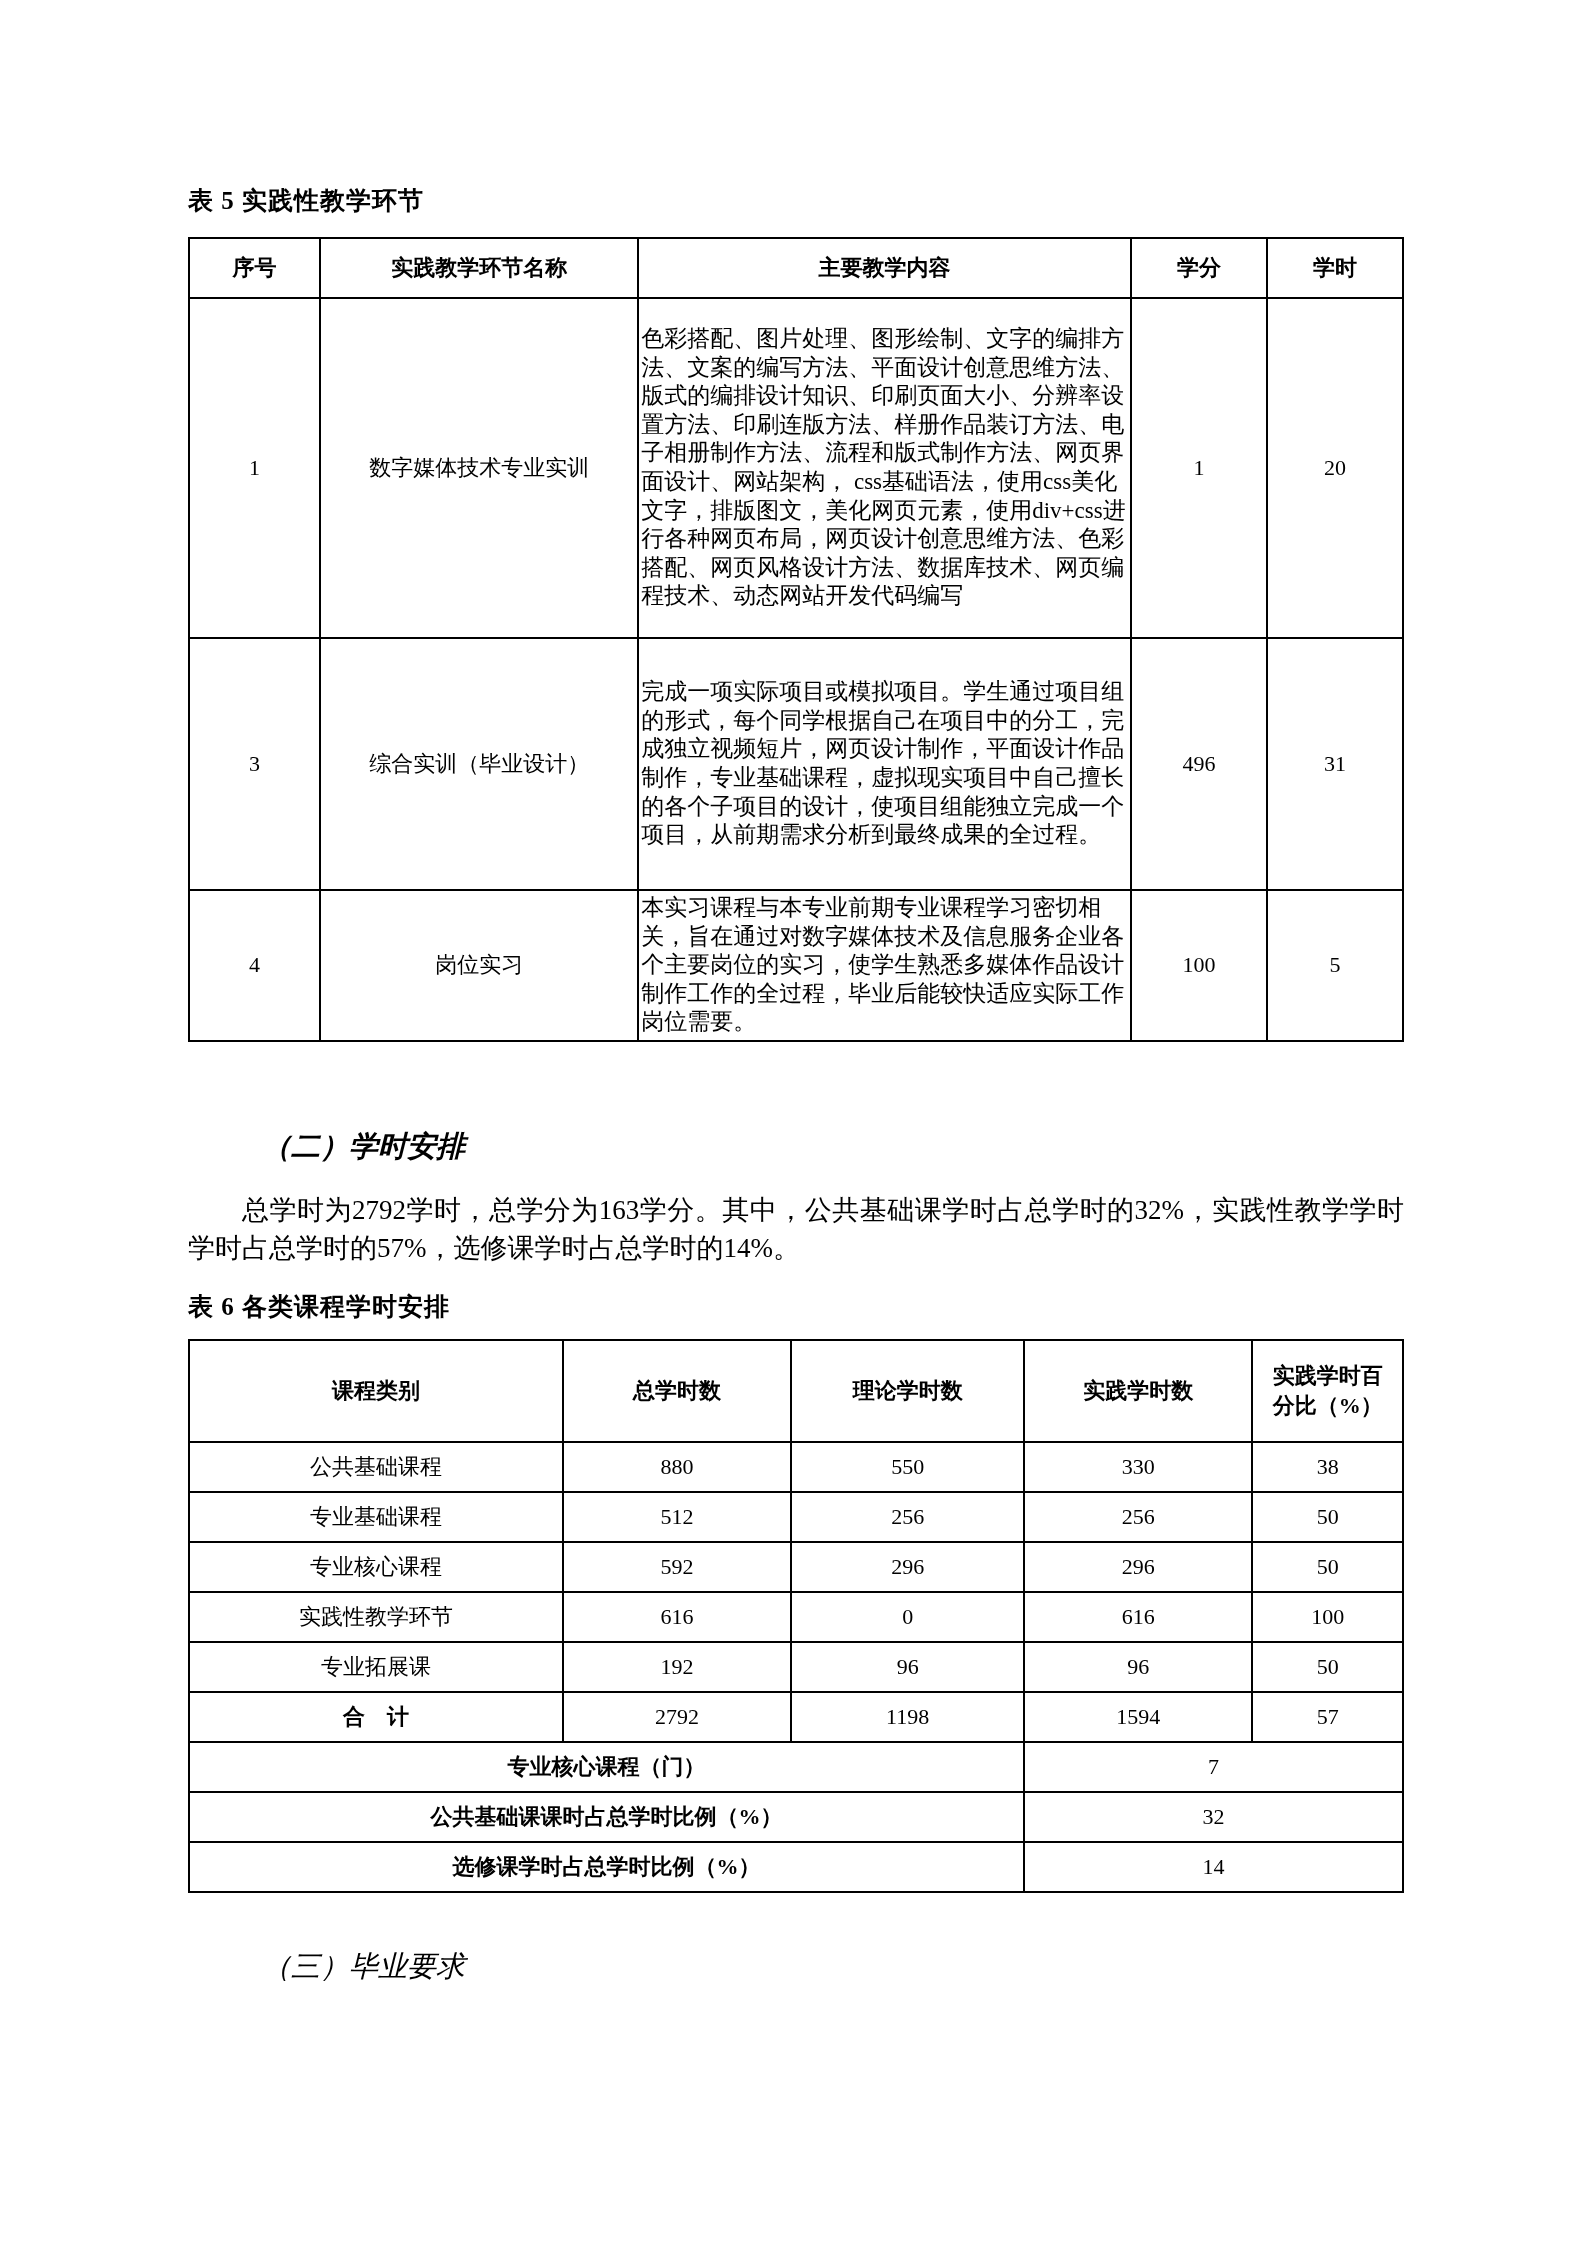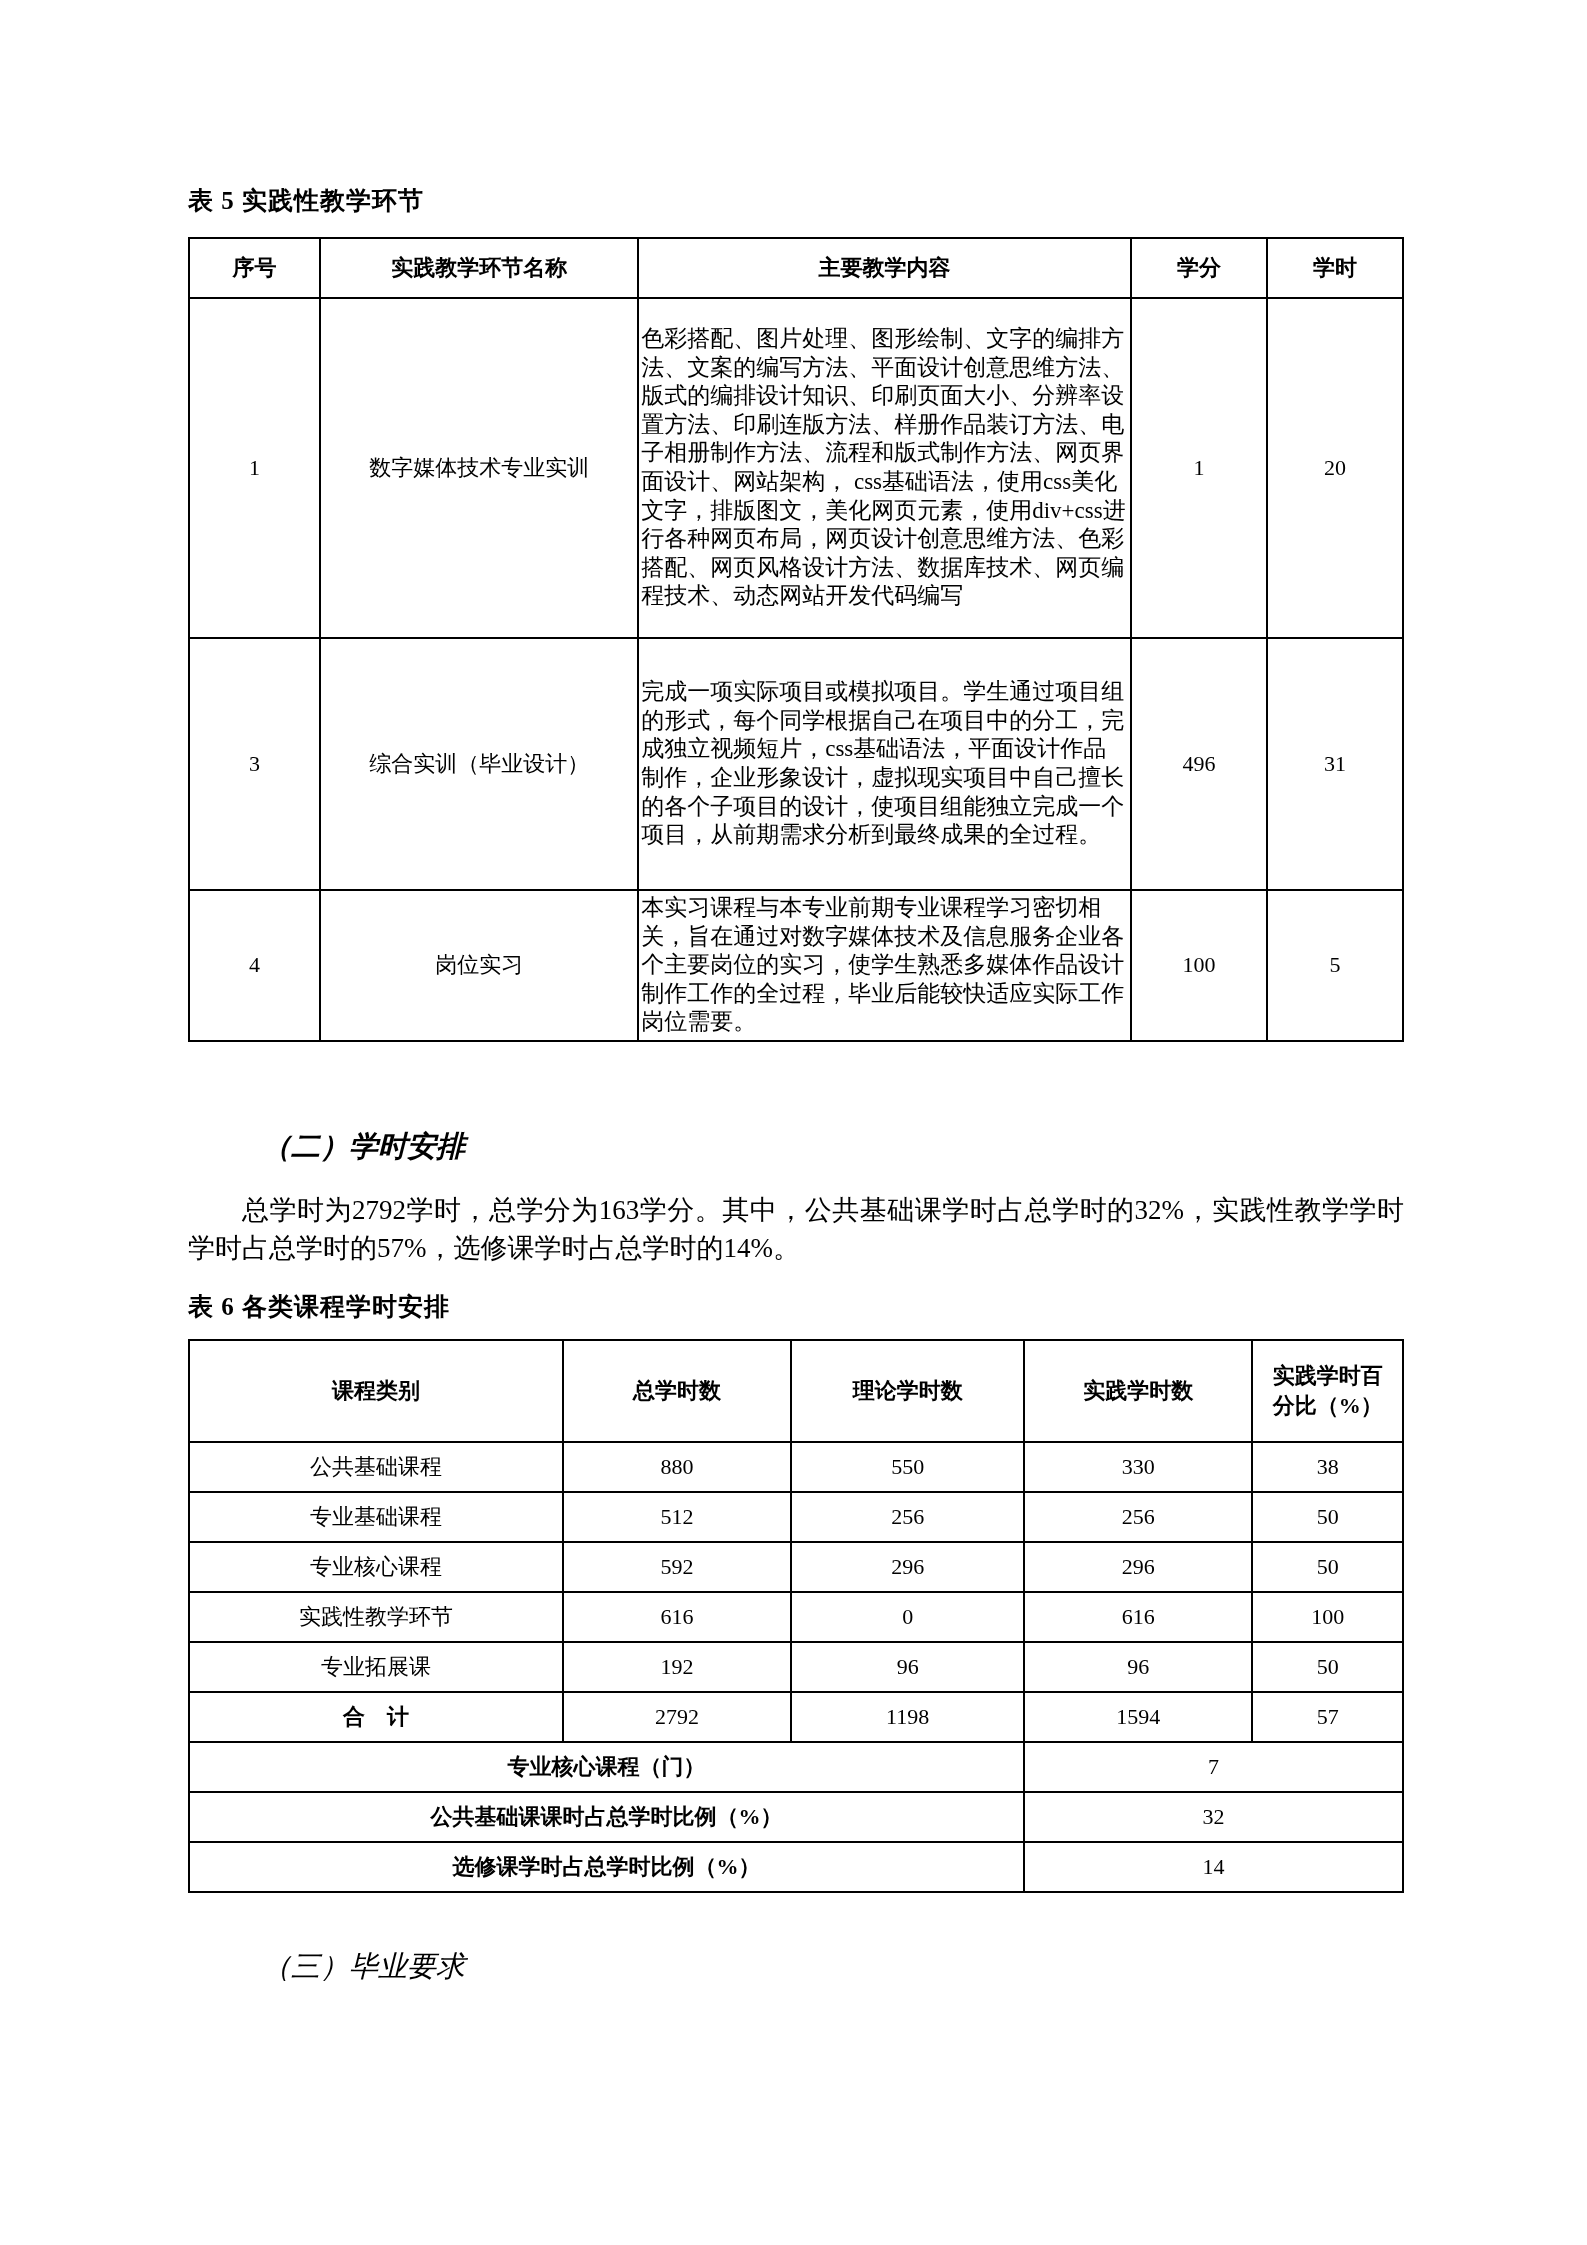--- a/index.html
+++ b/index.html
@@ -78,21 +78,21 @@
     <tr class="r1">
       <td>1</td>
       <td>数字媒体技术专业实训</td>
       <td class="content-cell">色彩搭配、图片处理、图形绘制、文字的编排方法、文案的编写方法、平面设计创意思维方法、版式的编排设计知识、印刷页面大小、分辨率设置方法、印刷连版方法、样册作品装订方法、电子相册制作方法、流程和版式制作方法、网页界面设计、网站架构， css基础语法，使用css美化文字，排版图文，美化网页元素，使用div+css进行各种网页布局，网页设计创意思维方法、色彩搭配、网页风格设计方法、数据库技术、网页编程技术、动态网站开发代码编写</td>
       <td>1</td>
       <td>20</td>
     </tr>
     <tr class="r2">
       <td>3</td>
       <td>综合实训（毕业设计）</td>
-      <td class="content-cell">完成一项实际项目或模拟项目。学生通过项目组的形式，每个同学根据自己在项目中的分工，完成独立视频短片，css基础语法，平面设计作品制作，企业形象设计，虚拟现实项目中自己擅长的各个子项目的设计，使项目组能独立完成一个项目，从前期需求分析到最终成果的全过程。</td>
+      <td class="content-cell">完成一项实际项目或模拟项目。学生通过项目组的形式，每个同学根据自己在项目中的分工，完成独立视频短片，网页设计制作，平面设计作品制作，专业基础课程，虚拟现实项目中自己擅长的各个子项目的设计，使项目组能独立完成一个项目，从前期需求分析到最终成果的全过程。</td>
       <td>496</td>
       <td>31</td>
     </tr>
     <tr class="r3">
       <td>4</td>
       <td>岗位实习</td>
       <td class="content-cell">本实习课程与本专业前期专业课程学习密切相关，旨在通过对数字媒体技术及信息服务企业各个主要岗位的实习，使学生熟悉多媒体作品设计制作工作的全过程，毕业后能较快适应实际工作岗位需要。</td>
       <td>100</td>
       <td>5</td>
     </tr>

